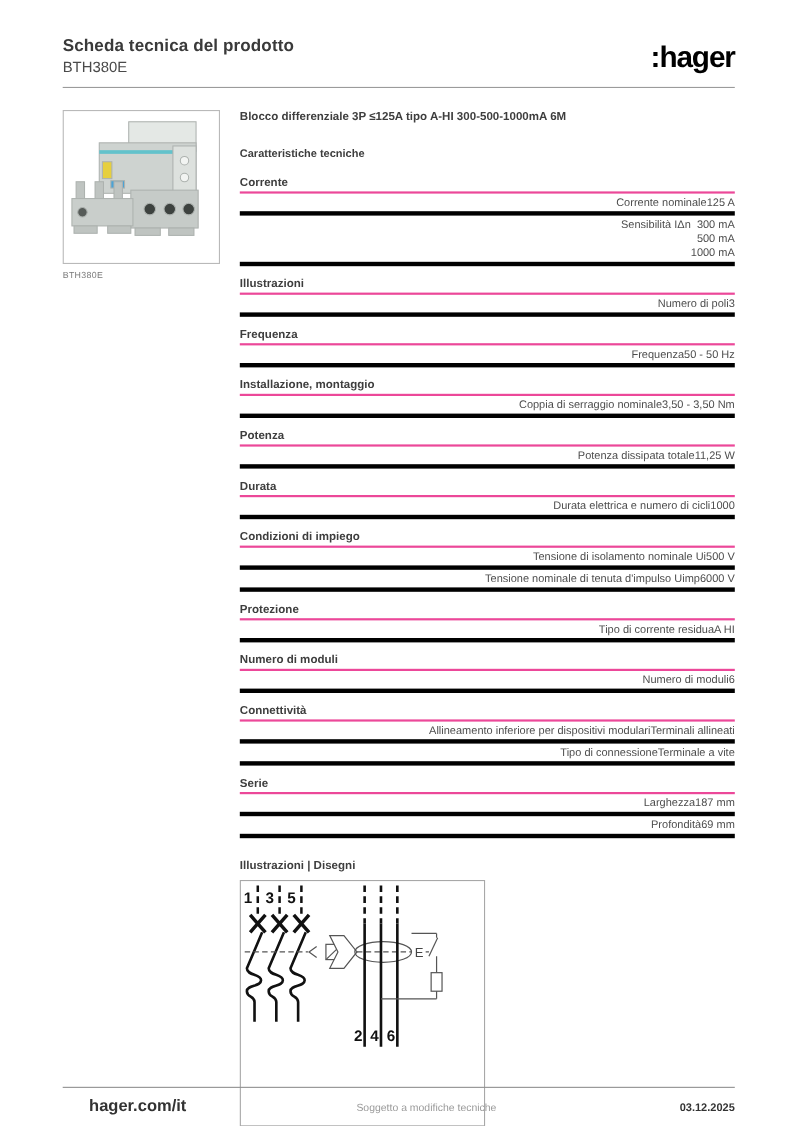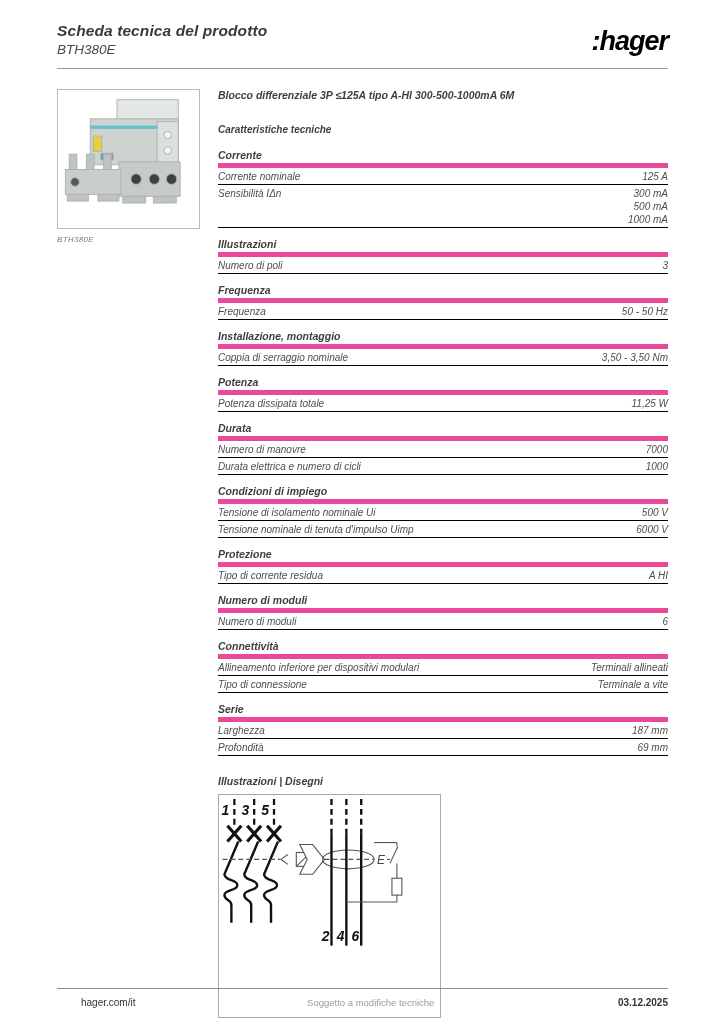--- a/index.html
+++ b/index.html
@@ -1,49 +1,49 @@
 <!DOCTYPE html>
 <html><head>
 <meta charset="utf-8">
 <style>
   * { margin:0; padding:0; box-sizing:border-box; }
   html,body { width:724px; height:1024px; background:#ffffff; }
   body { font-family:"Liberation Sans", sans-serif; color:#4a4a4a; position:relative; overflow:hidden; }
-  .page { position:absolute; left:57px; right:56px; top:1px;font-style:italic; }
+  .page { position:absolute; left:57px; right:56px; top:12px; }
 
   
   .hdr { display:flex; justify-content:space-between; align-items:flex-start; padding-top:21px; }
   .hdr-title { font-size:15.5px; font-weight:bold; color:#3a3a3a; letter-spacing:.1px; }
   .hdr-code { font-size:13.5px; color:#4a4a4a; margin-top:2px; }
   .logo { font-size:27px; font-weight:bold; letter-spacing:-1px; line-height:1; margin-top:6px; }
   .hdr-rule { border:none; border-top:1px solid #9b9b9b; margin-top:11px; }
 
   
   .content { display:flex; margin-top:20px; }
   .leftcol { width:143px; flex:none; margin-right:18px; }
   .imgbox { width:143px; height:140px; border:1px solid #b9b9b9; background:#fff; display:flex; align-items:center; justify-content:center; }
   .imgcaption { font-size:8px; color:#7a7a7a; margin-top:6px; letter-spacing:.3px; }
   .rightcol { flex:1; min-width:0; }
 
   .prod-name { font-size:10.5px; font-weight:bold; color:#3e3e3e; }
   .char-title { font-size:10px; font-weight:bold; color:#3e3e3e; margin-top:23px; }
 
   .sections { margin-top:14px; }
   .section { margin-bottom:10px; }
-  .sec-head { font-size:10.5px; font-weight:bold; color:#3e3e3e; padding-bottom:2px; border-bottom:5px solid #ec4899; }
-  .row { display:flex; justify-content:space-between; align-items:flex-start; border-bottom:1px solid #000000; padding:1.5px 0; font-size:10px; color:#4d4d4d; line-height:13px; }
+  .sec-head { font-size:10.5px; font-weight:bold; color:#3e3e3e; padding-bottom:2px; border-bottom:2px solid #ec4899; }
+  .row { display:flex; justify-content:flex-end; align-items:flex-start; border-bottom:4px solid #000000; padding:1.5px 0; font-size:10px; color:#4d4d4d; line-height:13px; }
   .row .lab { text-align:left; }
   .row .vals { text-align:right; white-space:nowrap; }
 
   .illus-head { font-size:10.5px; font-weight:bold; color:#3e3e3e; margin-top:19px; }
   .diagram-box { width:223px; height:224px; border:1px solid #a8a8a8; margin-top:7px; background:#fff; }
 
   
   .footer { position:absolute; left:57px; right:56px; top:988px; border-top:1px solid #8f8f8f; padding-top:8px; display:flex; justify-content:space-between; align-items:baseline; }
-  .f-left { font-size:10px; font-weight:normal; color:#333;padding-left:24px; }
+  .f-left { font-size:15px; font-weight:bold; color:#333;padding-left:24px; }
   .f-center { font-size:9.5px; color:#9a9a9a; }
   .f-right { font-size:10px; font-weight:bold; color:#333;margin-left:12px; }
 </style>
 </head>
 <body>
 
 <div class="page">
 
   <div class="hdr">
     <div>
@@ -158,26 +158,20 @@
                   <div>11,25 W</div>
                 </span>
               </div>
             </div>
   </div>
 
   <div class="section">
     <div class="sec-head">Durata</div>
     <div>
               <div class="row">
-                <span class="lab">Numero di manovre</span>
-                <span class="vals">
-                  <div>7000</div>
-                </span>
-              </div>
-              <div class="row">
                 <span class="lab">Durata elettrica e numero di cicli</span>
                 <span class="vals">
                   <div>1000</div>
                 </span>
               </div>
             </div>
   </div>
 
   <div class="section">
     <div class="sec-head">Condizioni di impiego</div>

